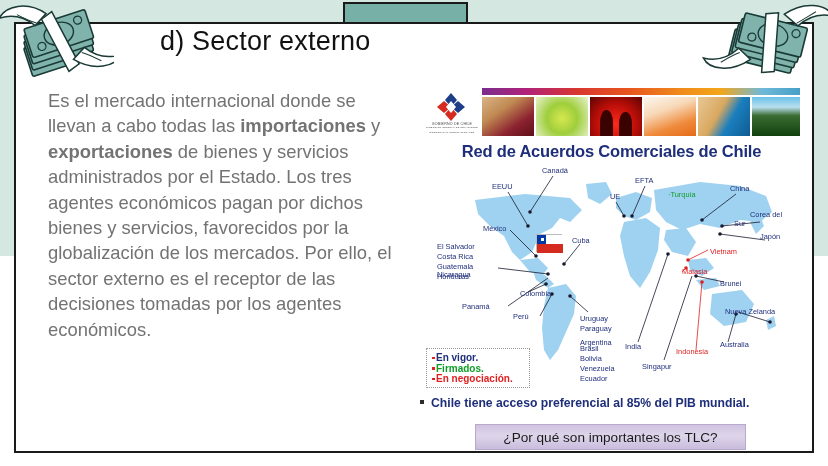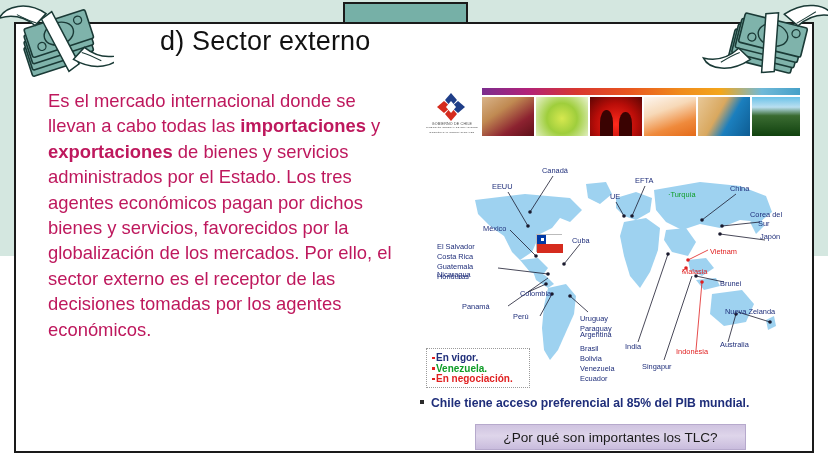--- a/index.html
+++ b/index.html
@@ -57,21 +57,21 @@
     letter-spacing: 0.2px;
     z-index: 5;
   }
   
   #body-text {
     position: absolute;
     left: 48px; top: 88px;
     width: 352px;
     font-size: 18.4px;
     line-height: 25.4px;
-    color: #be185d;
+    color: #737373;
     z-index: 5;
   }
   #body-text b { font-weight: bold; }
 
   
   .money {
     position: absolute;
     z-index: 9;
   }
   .money.tl { left: -4px; top: -10px; }
@@ -252,20 +252,21 @@
       <div class="panel p2"></div>
       <div class="panel p3">
         <div class="sil" style="left:10px; width:13px; height:26px;"></div>
         <div class="sil" style="left:29px; width:13px; height:24px;"></div>
       </div>
       <div class="panel p4"></div>
       <div class="panel p5"></div>
       <div class="panel p6"></div>
     </div>
 
+    <div id="map-title">Red de Acuerdos Comerciales de Chile</div>
 
     <div id="world">
       <svg width="383" height="210" viewBox="0 0 383 210">
         <g fill="#9ed2f0">
 
           <path d="M55 36 L105 30 L150 34 L162 46 L150 58 L140 54 L132 64 L120 70 L112 88 L100 96 L92 88 L84 72 L70 62 L58 50 Z"></path>
           <path d="M100 96 L118 94 L128 104 L122 112 L110 108 Z"></path>
 
           <path d="M112 104 L126 112 L134 120 L128 124 L116 116 Z"></path>
 
@@ -351,55 +352,55 @@
     </div>
 
     <div id="map-labels">
         <div class="lbl " style="left: 122px; top: 80px;">Canadá</div>
         <div class="lbl " style="left: 72px; top: 96px;">EEUU</div>
         <div class="lbl " style="left: 215px; top: 90px;">EFTA</div>
         <div class="lbl " style="left: 190px; top: 106px;">UE</div>
         <div class="lbl green" style="left: 248px; top: 104px;">·Turquía</div>
         <div class="lbl " style="left: 310px; top: 98px;">China</div>
         <div class="lbl " style="left: 330px; top: 124px; text-align: center;">Corea del</div>
-        <div class="lbl " style="left: 338px; top: 133px;">Sur</div>
+        <div class="lbl " style="left: 314px; top: 133px;">Sur</div>
         <div class="lbl " style="left: 340px; top: 146px;">Japón</div>
         <div class="lbl " style="left: 63px; top: 138px;">México</div>
         <div class="lbl " style="left: 152px; top: 150px;">Cuba</div>
         <div class="lbl " style="left: 17px; top: 156px;">El Salvador</div>
         <div class="lbl " style="left: 17px; top: 166px;">Costa Rica</div>
         <div class="lbl " style="left: 17px; top: 176px;">Guatemala</div>
         <div class="lbl " style="left: 17px; top: 186px;">Honduras</div>
         <div class="lbl " style="left: 17px; top: 184px;">Nicaragua</div>
         <div class="lbl " style="left: 100px; top: 203px;">Colombia</div>
         <div class="lbl " style="left: 42px; top: 216px;">Panamá</div>
         <div class="lbl " style="left: 93px; top: 226px;">Perú</div>
         <div class="lbl " style="left: 160px; top: 228px;">Uruguay</div>
         <div class="lbl " style="left: 160px; top: 238px;">Paraguay</div>
-        <div class="lbl " style="left: 160px; top: 244px; text-align: right;">Argentina</div>
+        <div class="lbl " style="left: 160px; top: 252px; text-align: right;">Argentina</div>
         <div class="lbl " style="left: 160px; top: 258px;">Brasil</div>
         <div class="lbl " style="left: 160px; top: 268px;">Bolivia</div>
         <div class="lbl " style="left: 160px; top: 278px;">Venezuela</div>
         <div class="lbl " style="left: 160px; top: 288px;">Ecuador</div>
         <div class="lbl " style="left: 205px; top: 256px;">India</div>
         <div class="lbl " style="left: 222px; top: 276px;">Singapur</div>
         <div class="lbl red" style="left: 290px; top: 161px;">Vietnam</div>
         <div class="lbl red" style="left: 262px; top: 181px;">Malasia</div>
         <div class="lbl " style="left: 300px; top: 193px;">Brunei</div>
         <div class="lbl red" style="left: 256px; top: 261px;">Indonesia</div>
         <div class="lbl " style="left: 305px; top: 221px;">Nueva Zelanda</div>
         <div class="lbl " style="left: 300px; top: 254px;">Australia</div>
       </div>
 
     <div id="legend">
       <div class="b1">
         <span class="sq"></span><span>En vigor.</span>
       </div>
       <div class="b2">
-        <span class="sq"></span><span>Venezuela.</span>
+        <span class="sq"></span><span>Firmados.</span>
       </div>
       <div class="b3">
         <span class="sq"></span><span>En negociación.</span>
       </div>
     </div>
 
     <div id="bullet-line">
       <span class="sq"></span><span>Chile tiene acceso preferencial al 85% del PIB mundial.</span>
     </div>
   </div>

